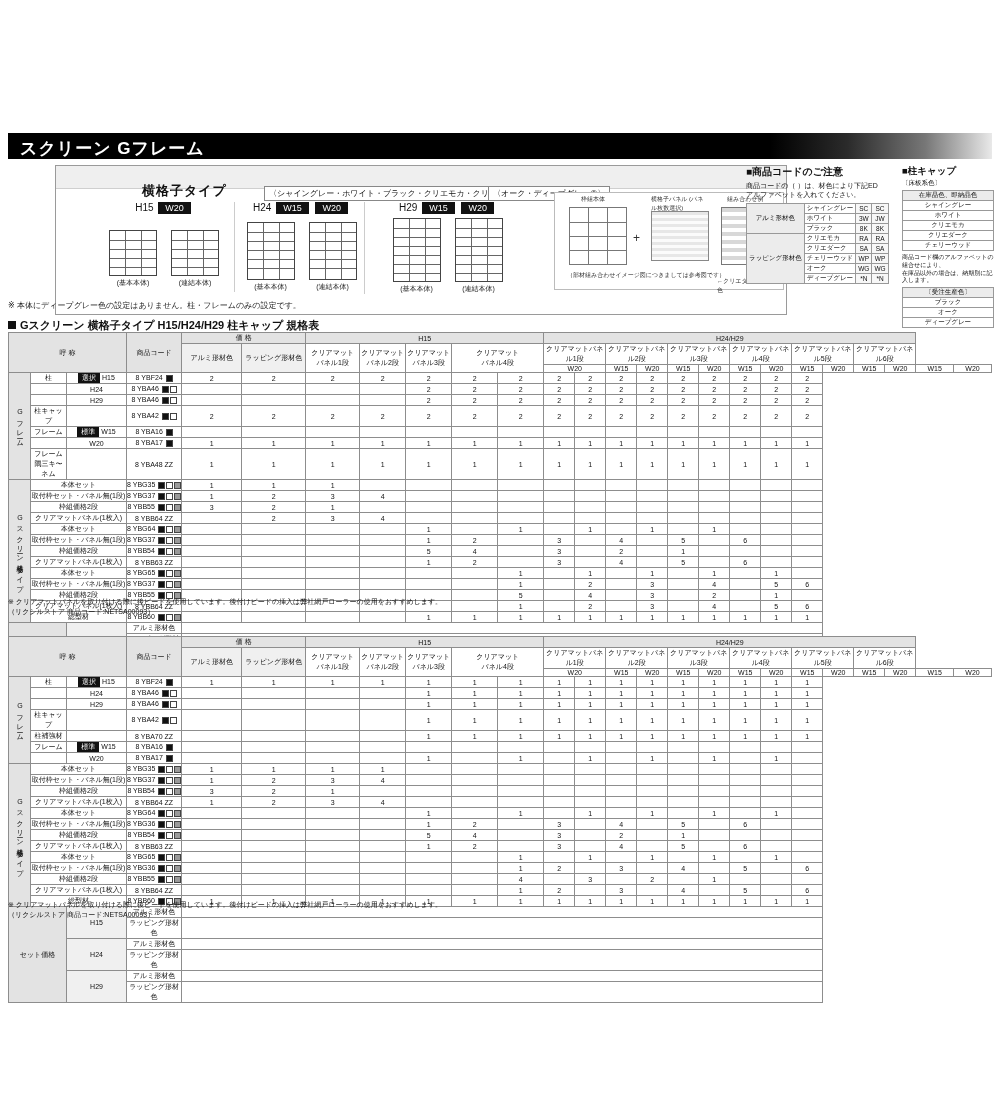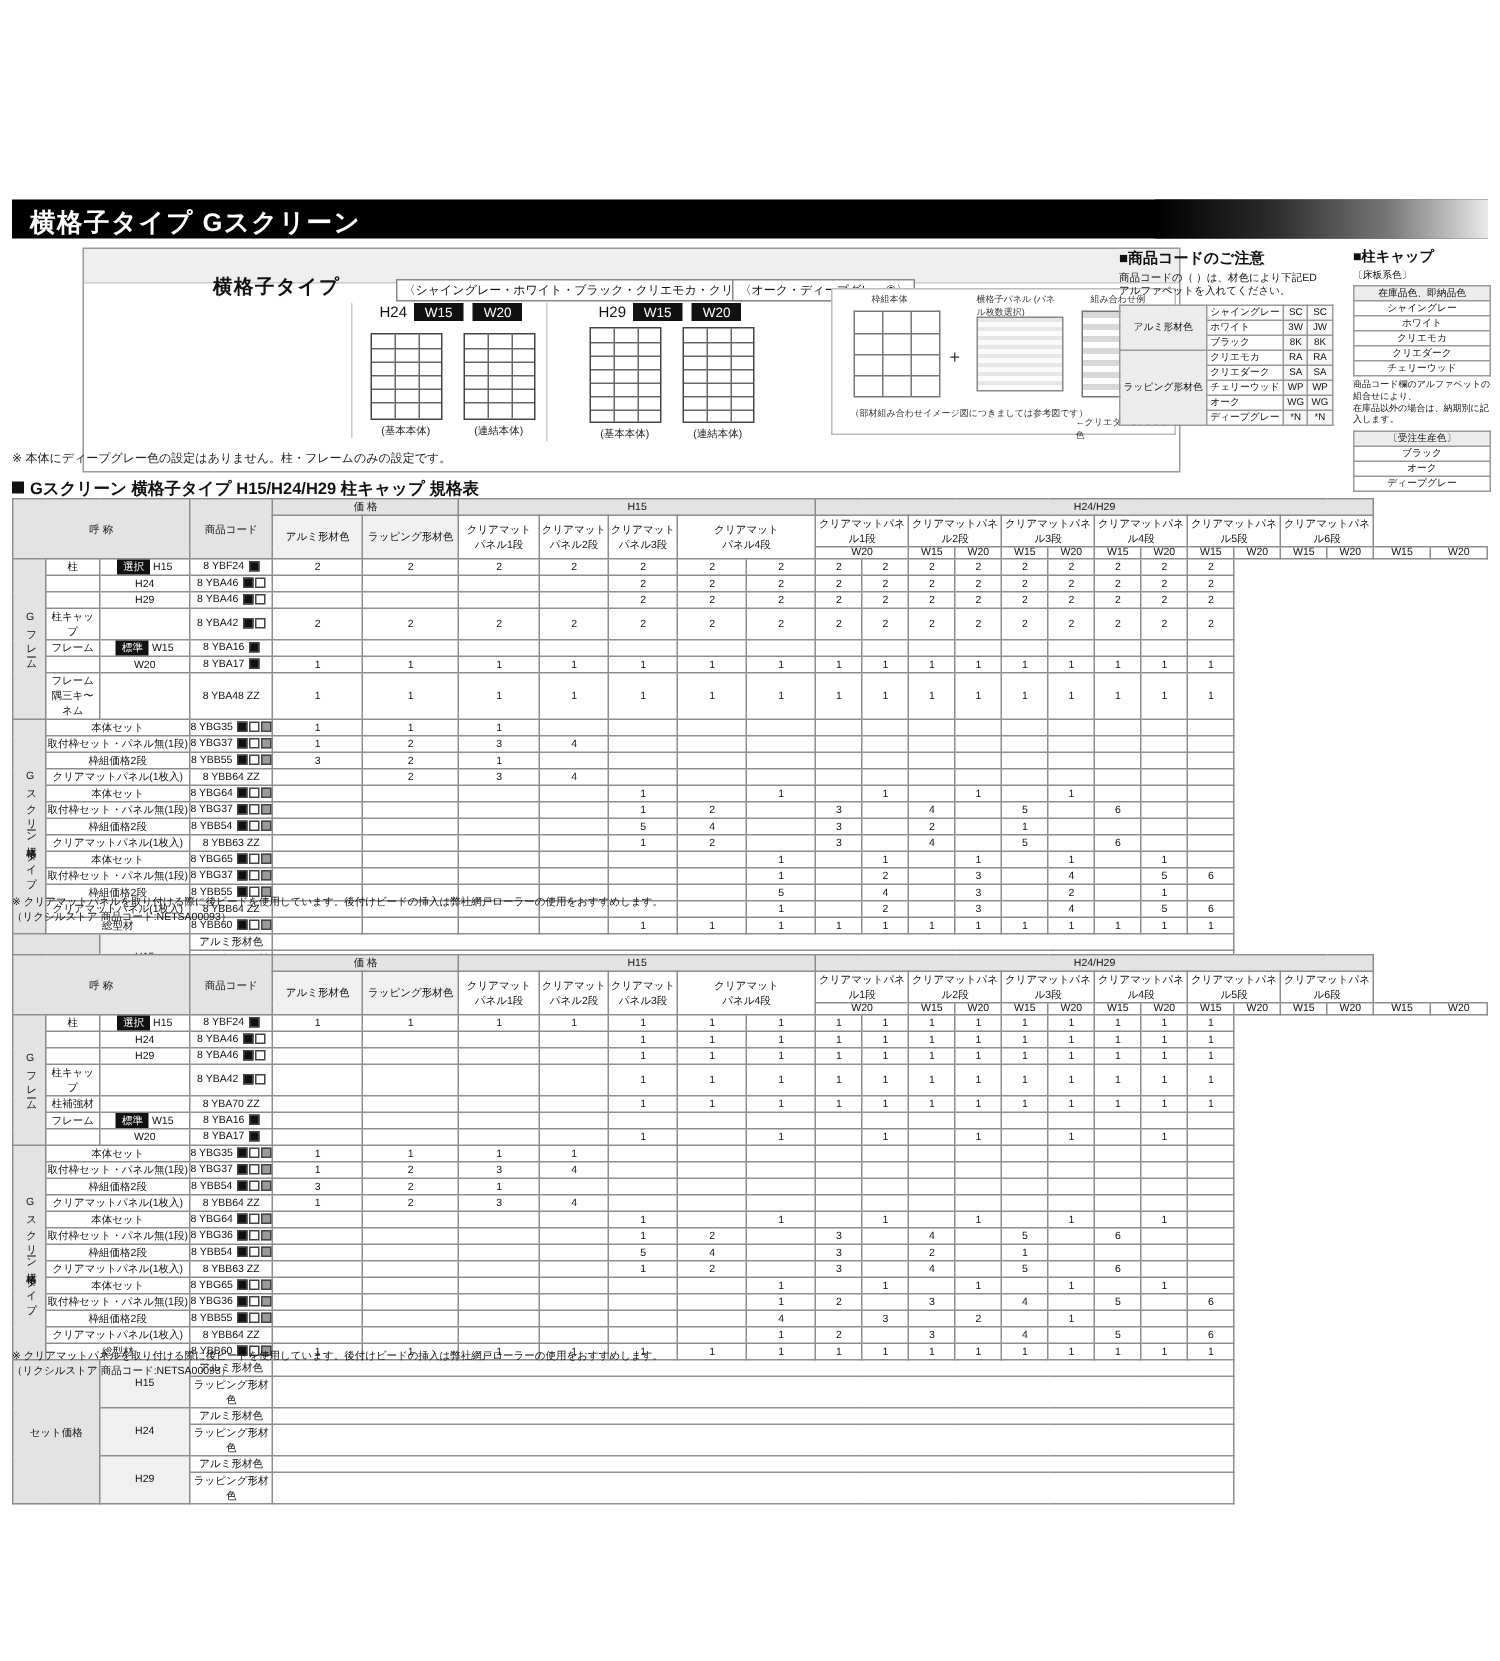--- a/index.html
+++ b/index.html
@@ -70,30 +70,60 @@
   .sw.g{background:#9a9a9a;}
   .sel{display:inline-block;background:#111;color:#fff;font-size:7px;padding:0 4px;}
   .fnote{position:absolute;font-size:7px;line-height:1.45;color:#111;}
 </style>
 </head>
 <body>
 
 <div class="page">
 
   <div class="hdr">
-    <div class="ttl">横格子タイプ Gスクリーン</div>
+    <div class="ttl">スクリーン Gフレーム</div>
   </div>
   <div class="hdr-wedge"></div>
 
   <div class="toppanel">
     <div class="band"></div>
     <div class="yoko">横格子タイプ</div>
     <div class="yoko-sub">〈シャイングレー・ホワイト・ブラック・クリエモカ・クリエダーク・チェリーウッド〉</div>
     <div class="yoko-sub2">〈オーク・ディープグレー⑨〉</div>
 
+    <div class="grp" style="left:48px;width:120px;">
+      <div class="gl">
+        <span>H15</span>
+        <span class="chip">W20</span>
+      </div>
+      <div style="display:flex;gap:14px;margin-top:16px;justify-content:center;">
+        <div>
+          <div class="fence">
+              <i style="top:9px"></i>
+              <i style="top:18px"></i>
+              <i style="top:27px"></i>
+              <i style="top:36px"></i>
+              <b style="left:15px"></b>
+              <b style="left:31px"></b>
+            </div>
+          <div class="sublbl">(基本本体)</div>
+        </div>
+        <div>
+          <div class="fence">
+              <i style="top:9px"></i>
+              <i style="top:18px"></i>
+              <i style="top:27px"></i>
+              <i style="top:36px"></i>
+              <b style="left:15px"></b>
+              <b style="left:31px"></b>
+            </div>
+          <div class="sublbl">(連結本体)</div>
+        </div>
+      </div>
+    </div>
 
     <div class="grp" style="left:178px;width:125px;border-left:1px solid #ccc;padding-left:4px;">
       <div class="gl">
         <span>H24</span>
         <span class="chip">W15</span>
         <span class="chip">W20</span>
       </div>
       <div style="display:flex;gap:14px;margin-top:8px;justify-content:center;">
         <div>
           <div class="fence" style="height:56px">

